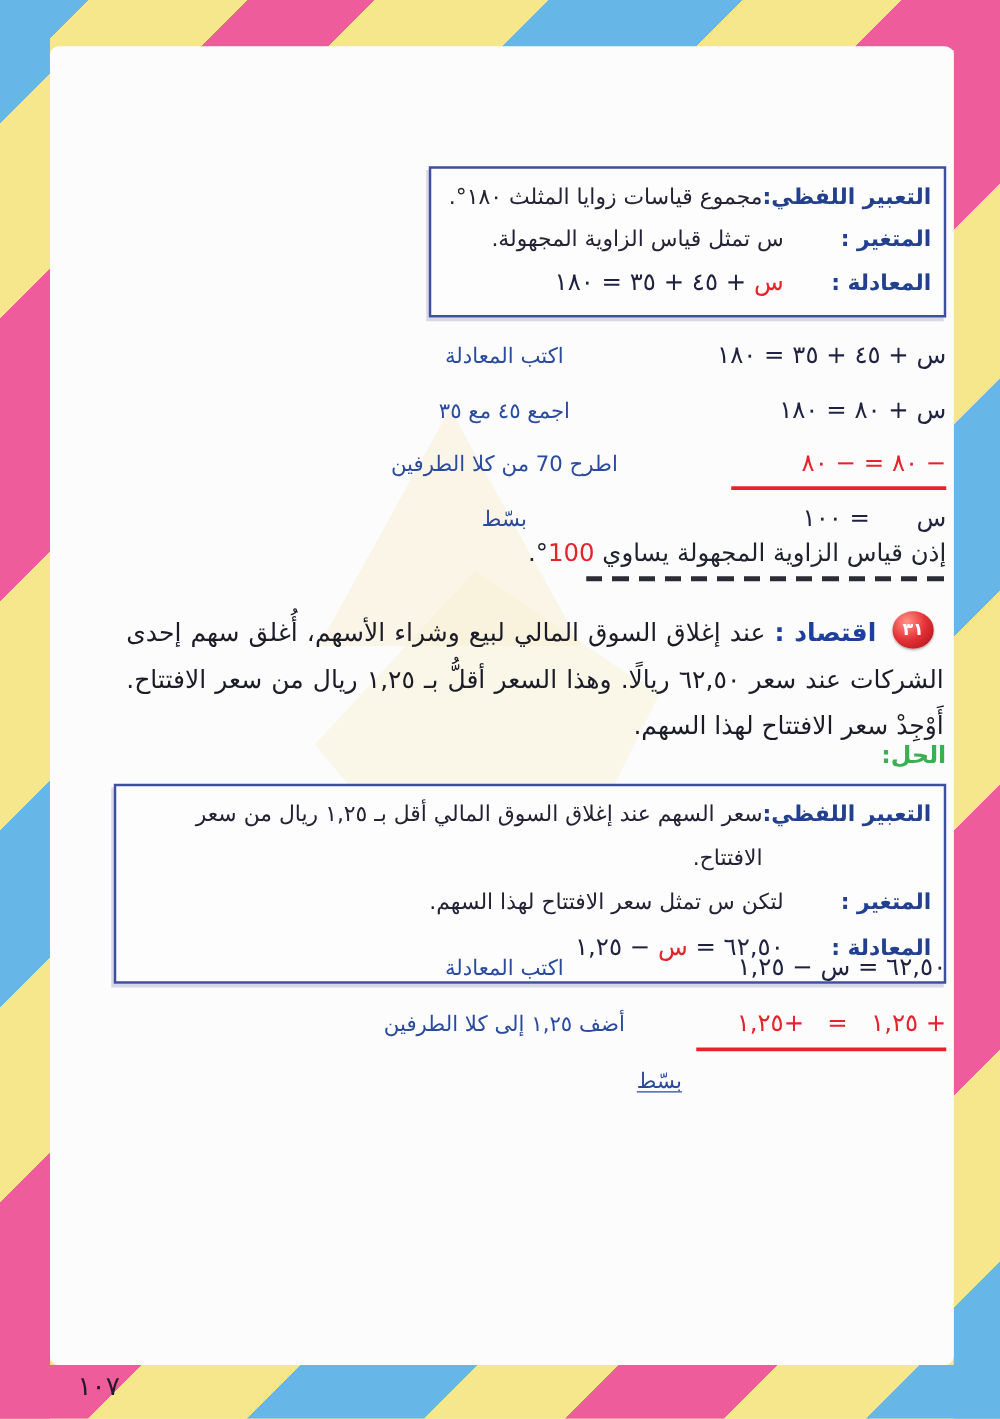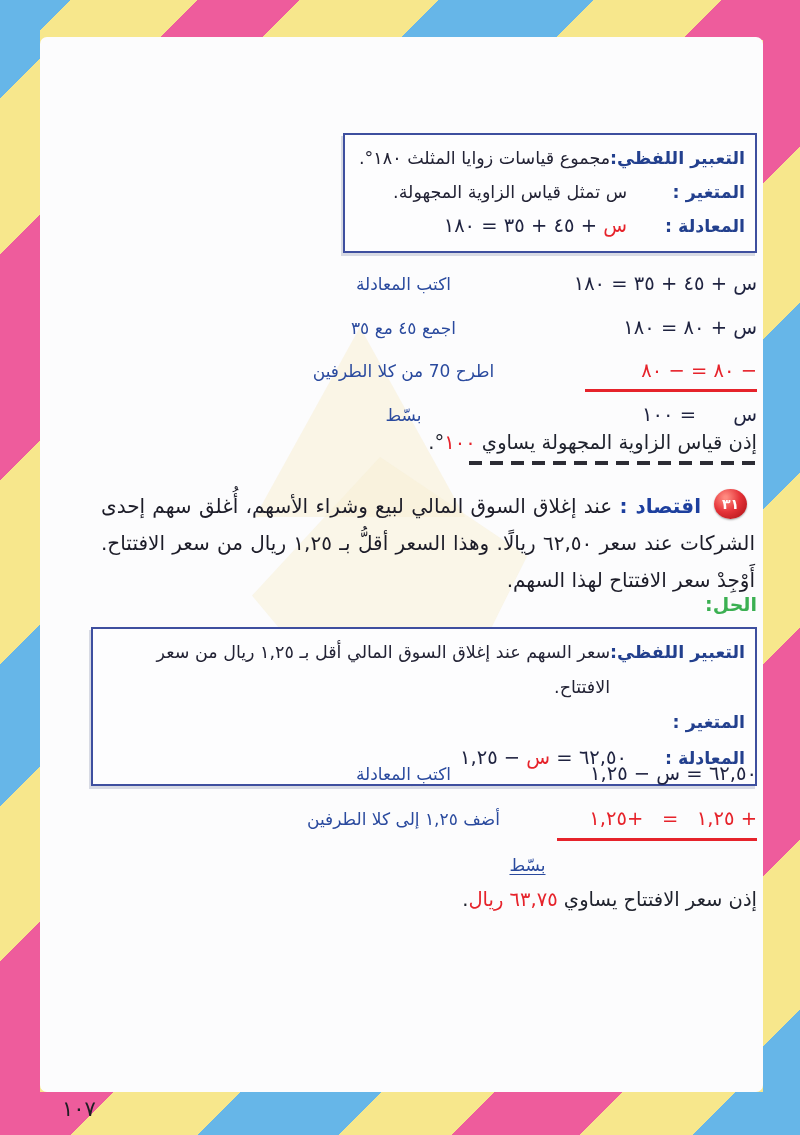--- a/index.html
+++ b/index.html
@@ -107,39 +107,40 @@
       <span class="scell-note">اطرح 70 من كلا الطرفين</span>
     </div>
     <div class="redline" style="width:172px;margin-bottom:8px;"></div>
     <div class="srow">
       <span class="scell-eq"><span class="eq">١٠٠ =      س</span></span>
       <span class="scell-note">بسّط</span>
     </div>
   </div>
 
   <div class="result" style="top:394px;">
-    <span>إذن قياس الزاوية المجهولة يساوي </span><span class="red">١٠٠</span><span>°.</span>
+    <span>إذن قياس الزاوية المجهولة يساوي </span><span class="red">100</span><span>°.</span>
   </div>
 
   <div class="dashline" style="top:424px;right:6px;width:288px;"></div>
 
   <div class="badge" style="top:452px;right:16px;">٣١</div>
   <div class="problem" style="top:451px;">
     <span class="pcat">اقتصاد :</span><span> عند إغلاق السوق المالي لبيع وشراء الأسهم، أُغلق سهم إحدى الشركات عند سعر ٦٢,٥٠ ريالًا. وهذا السعر أقلُّ بـ ١,٢٥ ريال من سعر الافتتاح. أَوْجِدْ سعر الافتتاح لهذا السهم.</span>
   </div>
 
   <div class="sol" style="top:556px;">الحل:</div>
 
   <div class="xbox" style="top:590px;right:6px;left:51px;">
     <div class="brow" style="line-height:35px;">
       <span class="blabel">التعبير اللفظي:</span>
       <span class="bval">سعر السهم عند إغلاق السوق المالي أقل بـ ١,٢٥ ريال من سعر الافتتاح.</span>
     </div>
     <div class="brow" style="line-height:35px;">
       <span class="blabel">المتغير :</span>
+      <span class="bval">لتكن س تمثل سعر الافتتاح لهذا السهم.</span>
     </div>
     <div class="brow" style="line-height:35px;">
       <span class="blabel">المعادلة :</span>
       <span class="bval"><span class="eq"><span>١,٢٥ − </span><span class="red">س</span><span> = ٦٢,٥٠</span></span></span>
     </div>
   </div>
 
   <div class="steps" style="top:722px;right:6px;">
     <div class="srow" style="margin-bottom:14px;">
       <span class="scell-eq"><span class="eq">١,٢٥ − س = ٦٢,٥٠</span></span>
@@ -148,19 +149,16 @@
     <div class="srow" style="margin-bottom:3px;">
       <span class="scell-eq"><span class="eq red">١,٢٥+   =   ١,٢٥ +</span></span>
       <span class="scell-note">أضف ١,٢٥ إلى كلا الطرفين</span>
     </div>
     <div class="redline" style="width:200px;margin-bottom:9px;"></div>
     <div class="srow">
       <span class="scell-note u">بسّط</span>
     </div>
   </div>
 
-  <div class="result" style="top:851px;">
-    <span>إذن سعر الافتتاح يساوي </span><span class="red">٦٣,٧٥ ريال</span><span>.</span>
-  </div>
 
   <div class="pagenum">١٠٧</div>
 
 </div>
 
 </body></html>

